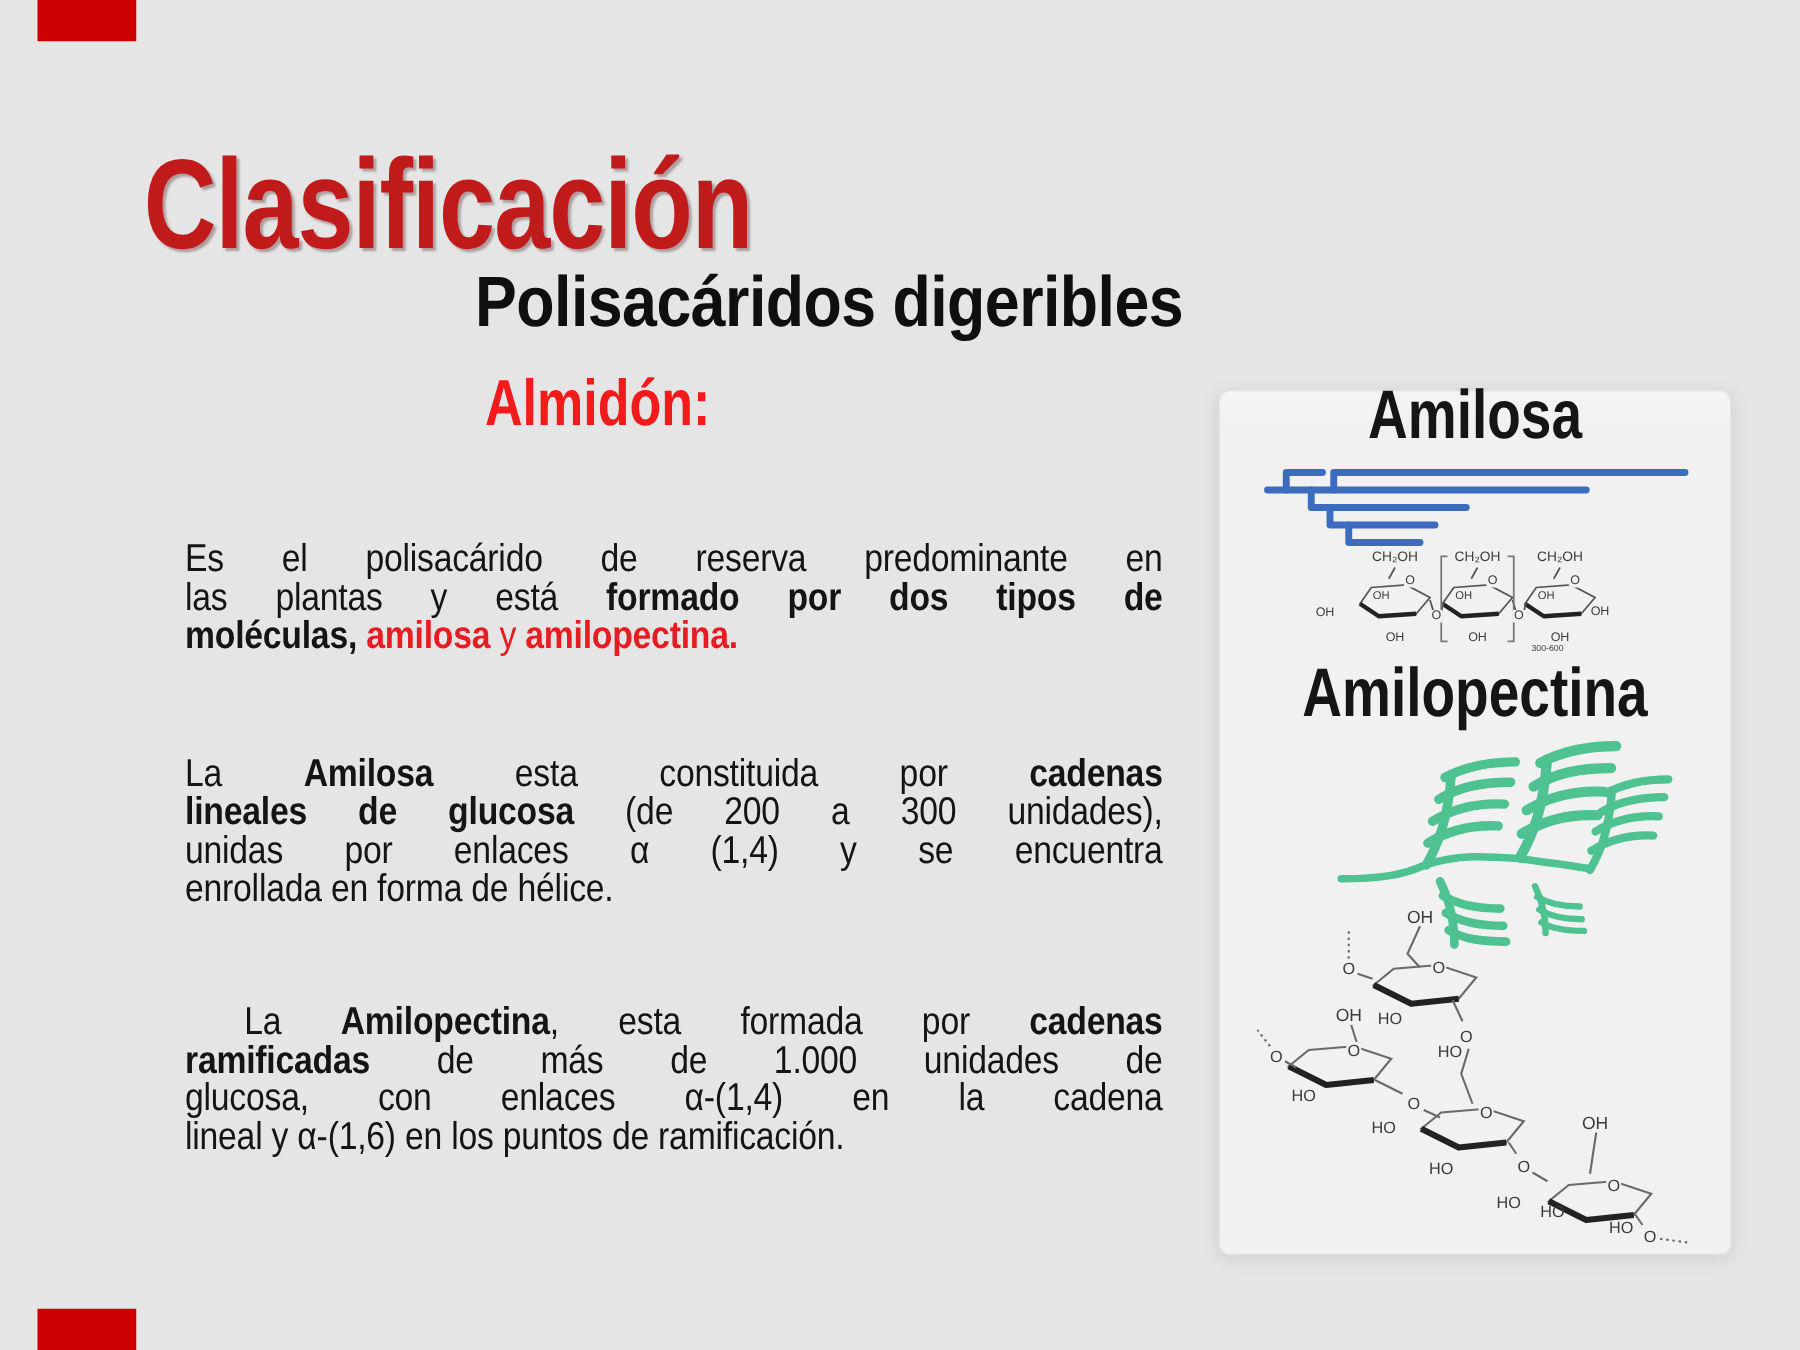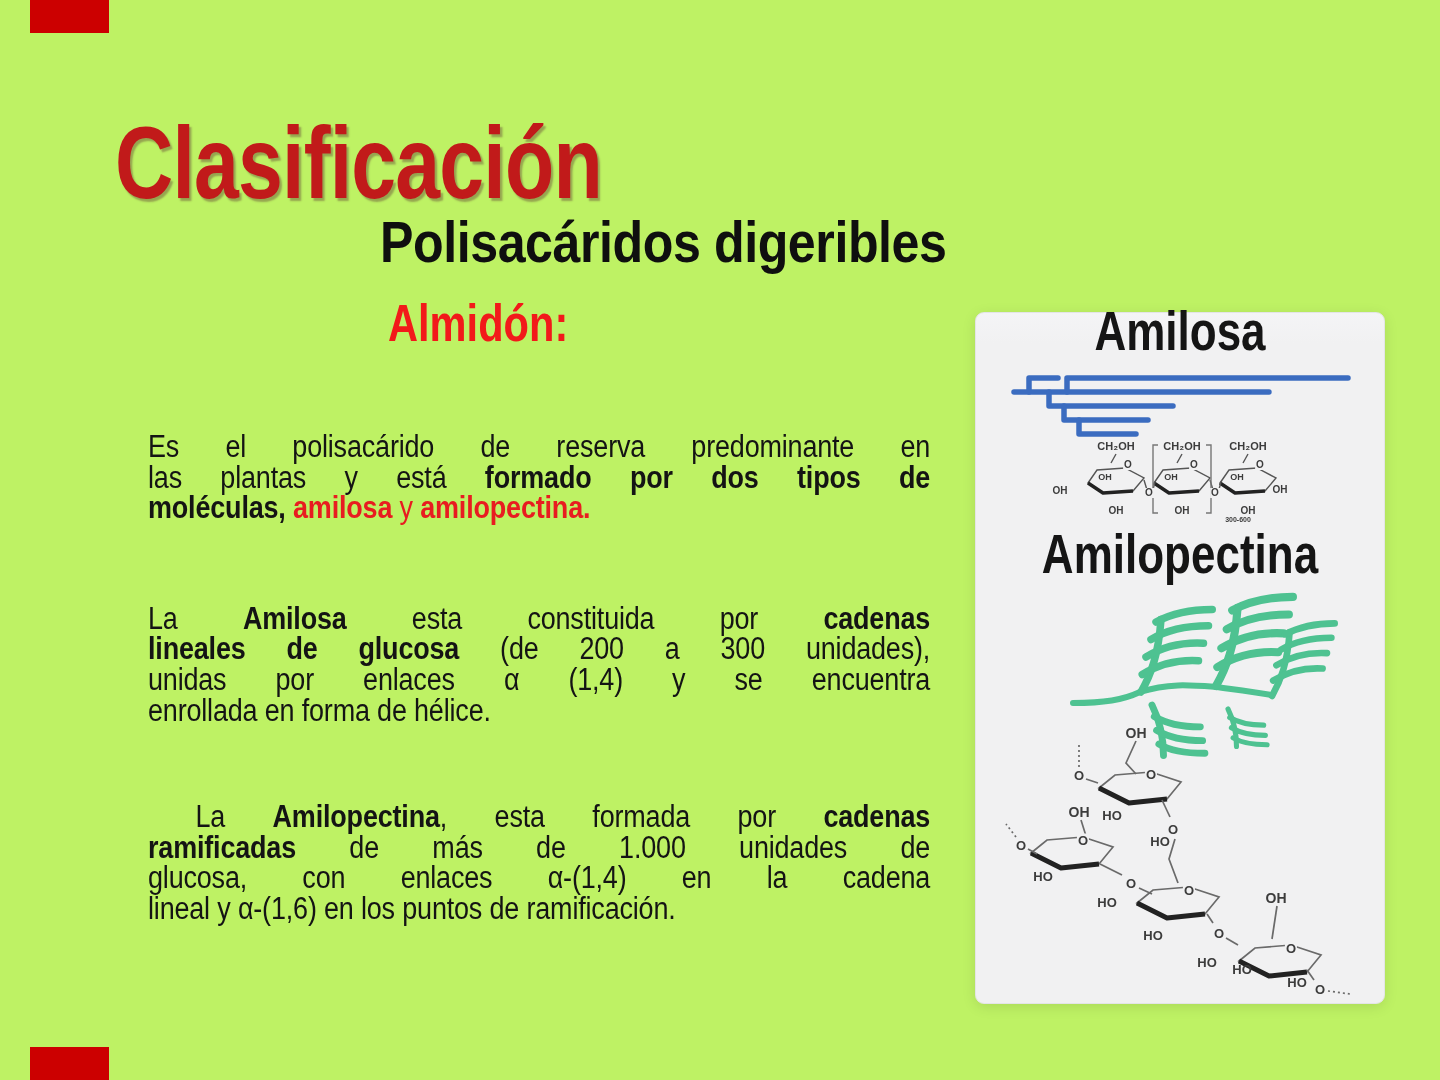--- a/index.html
+++ b/index.html
@@ -3,21 +3,21 @@
 <meta charset="utf-8">
 <style>
   :root{
     --accent:#cc0000; --title-red:#c11a1a; --bright-red:#f21a1a; --body-red:#e81c20;
     --ink:#141414; --panel-bg:#f1f1f2; --blue:#3b6cc0; --green:#4ec291;
     --chem-thin:#6a6a6a; --chem-thick:#222; --label:#3c3c3c;
   }
   *{margin:0;padding:0;box-sizing:border-box}
   html,body{background:#ffffff}
   body{font-family:"Liberation Sans","DejaVu Sans",sans-serif;}
-  .slide{position:relative;width:1440px;height:1080px;background:#bef264;overflow:hidden;}
+  .slide{position:relative;width:1440px;height:1080px;background:#e5e5e5;overflow:hidden;}
 
   .bar{position:absolute;left:30px;width:79px;height:33px;background:var(--accent);}
   .bar.top{top:0;}
   .bar.bottom{top:1047px;}
 
   .page-title{
     position:absolute;left:115px;top:112px;font-size:102px;line-height:102px;font-weight:bold;
     color:var(--title-red);letter-spacing:-1px;white-space:nowrap;
     transform:scaleX(.79);transform-origin:0 0;
     text-shadow:3px 3px 2px rgba(90,50,50,.40);
@@ -48,21 +48,21 @@
     box-shadow:0 3px 14px rgba(0,0,0,.10);
   }
   .fig-title{
     position:absolute;left:0;width:100%;text-align:center;font-weight:bold;color:#151515;
     font-size:55px;line-height:55px;transform:scaleX(.80);transform-origin:50% 0;white-space:nowrap;
   }
   .fig-title.t1{top:-9px;}
   .fig-title.t2{top:214px;}
   .panel svg{position:absolute;left:0;top:0;pointer-events:none;overflow:visible;}
   .ml{
-    position:absolute;transform:translate(-50%,-50%);color:var(--label);font-weight:bold;
+    position:absolute;transform:translate(-50%,-50%);color:var(--label);font-weight:normal;
     white-space:nowrap;line-height:1;
   }
   .ml.bg{background:var(--panel-bg);padding:0 1px;}
 
   .blue-line{stroke:var(--blue);stroke-width:5.5;fill:none;stroke-linejoin:round;stroke-linecap:round;}
   .green-line{stroke:var(--green);stroke-width:6;fill:none;stroke-linejoin:round;stroke-linecap:round;}
   .thin{stroke:var(--chem-thin);stroke-width:1.7;fill:none;}
   .thick{stroke:var(--chem-thick);stroke-width:5;fill:none;stroke-linejoin:round;}
   .thin2{stroke:#555;stroke-width:1.4;fill:none;}
   .thick2{stroke:#222;stroke-width:3.5;fill:none;stroke-linejoin:round;}

